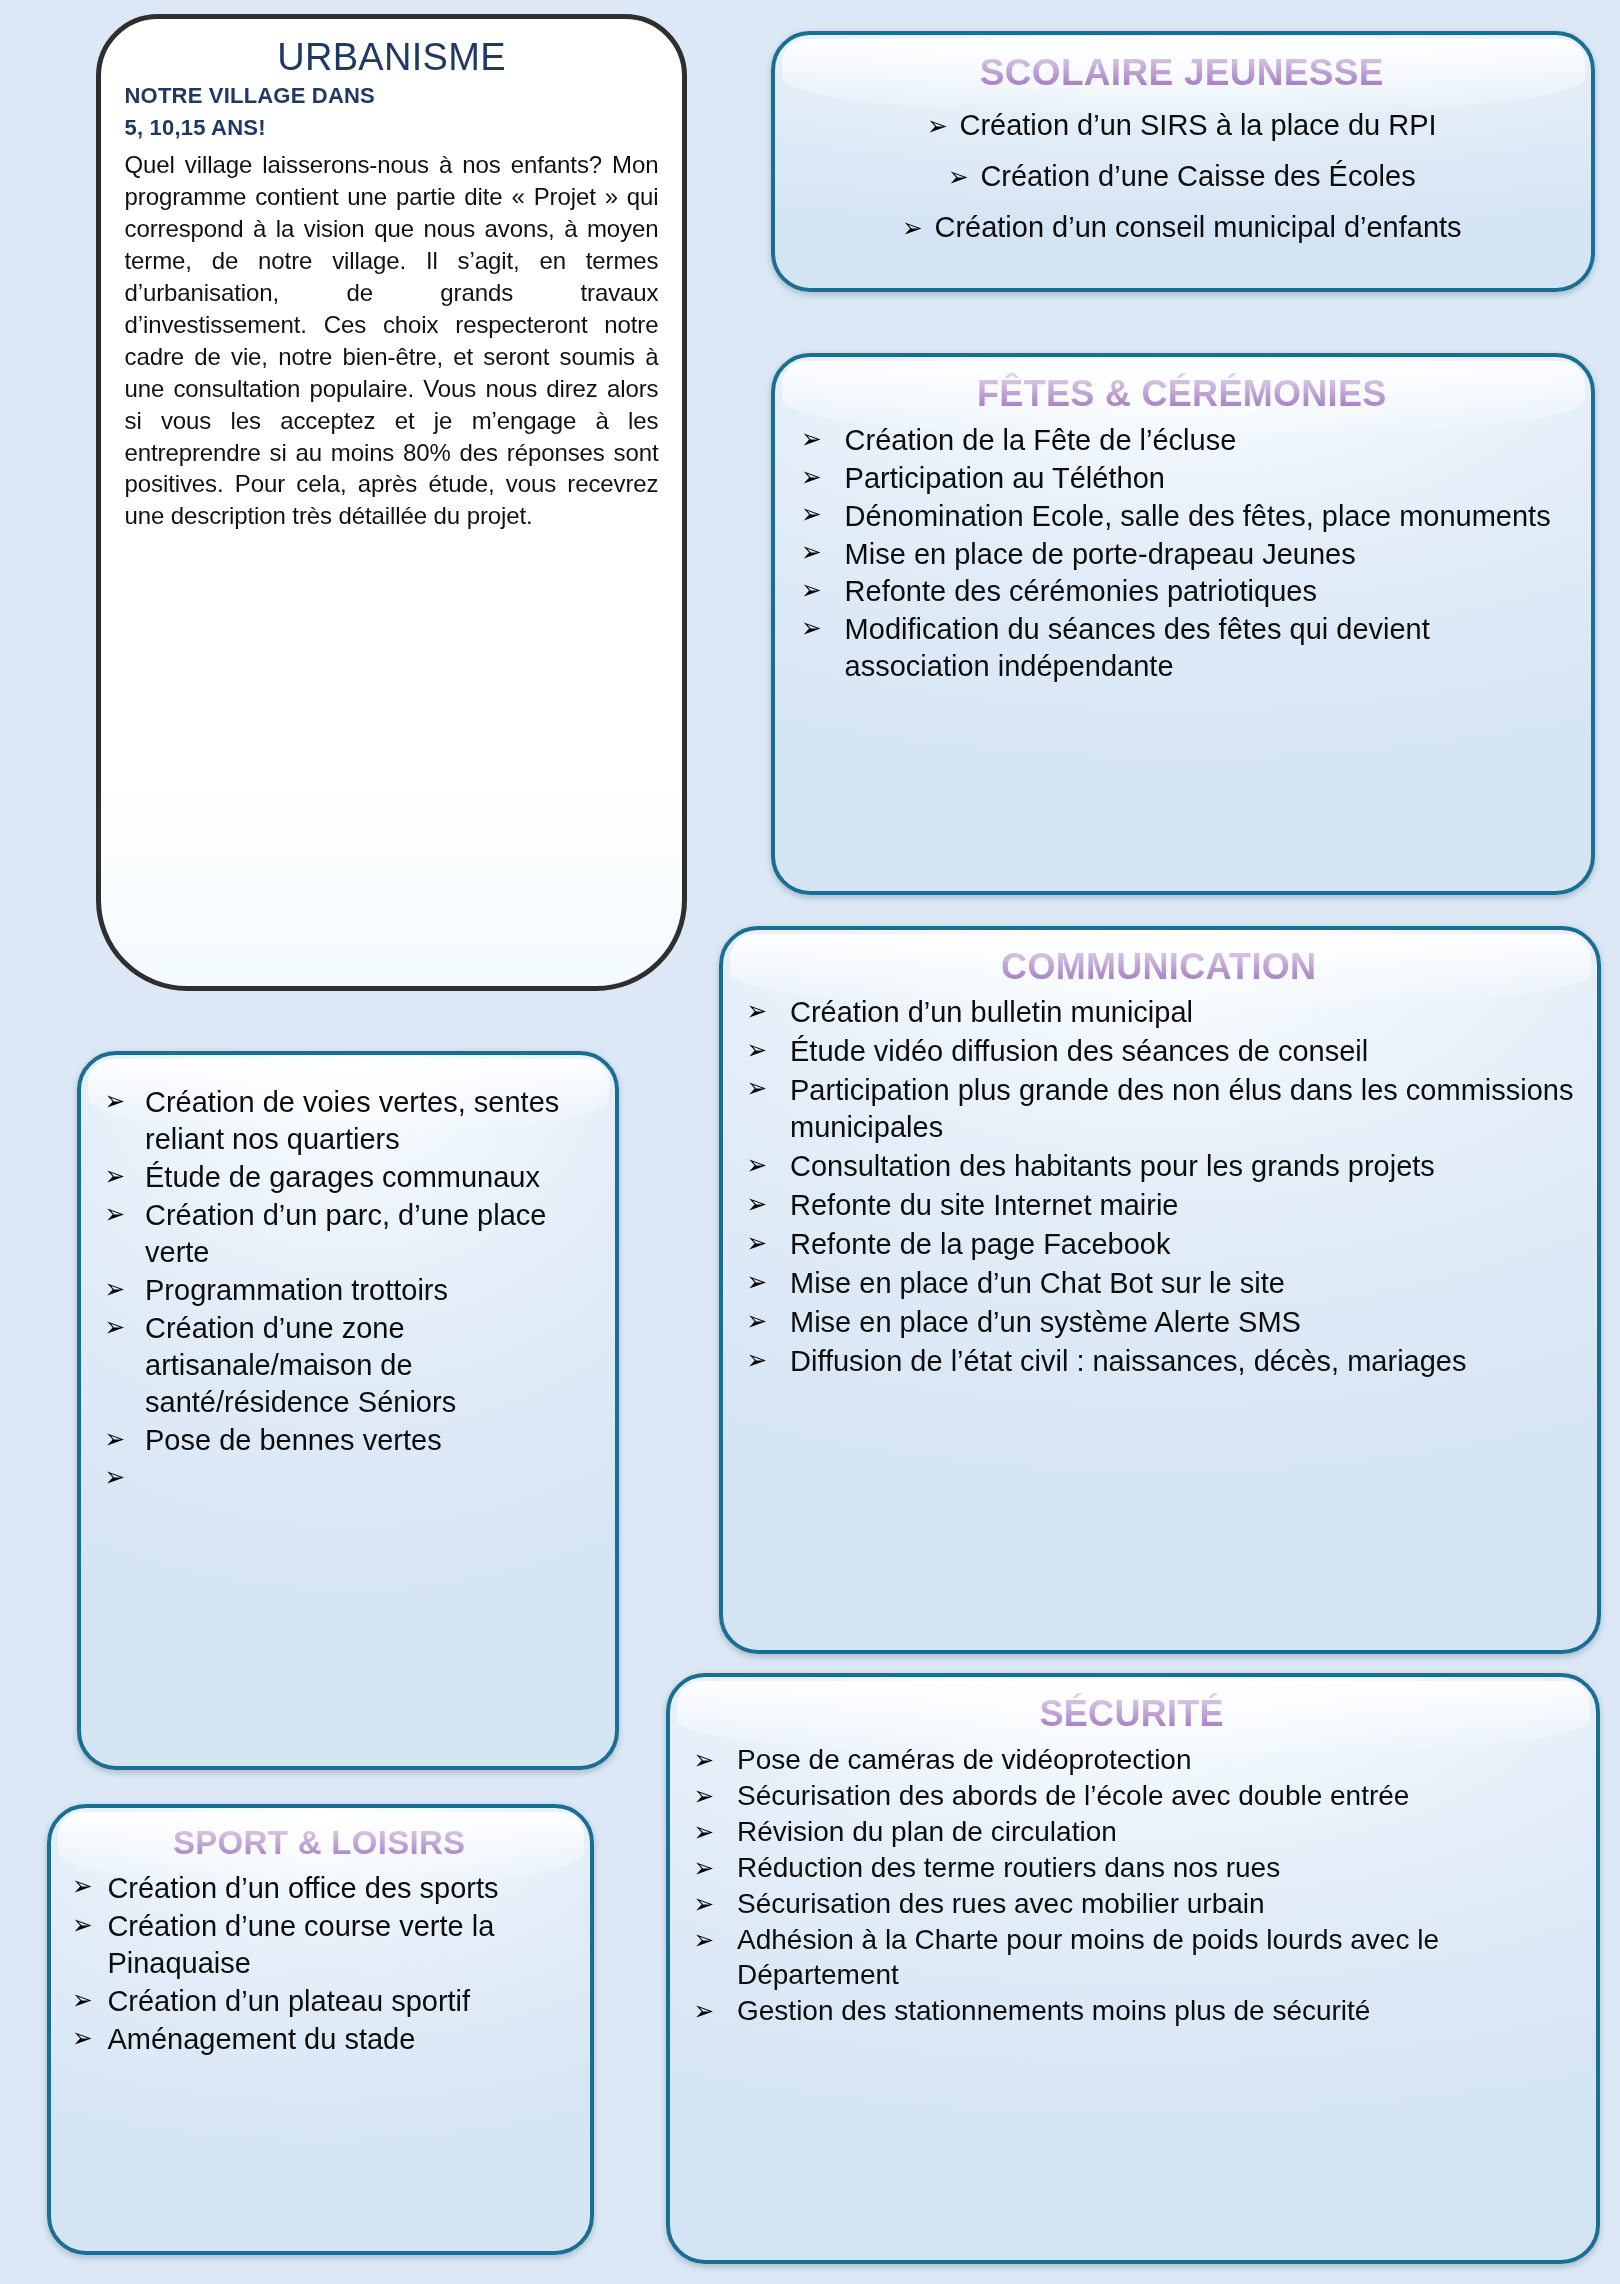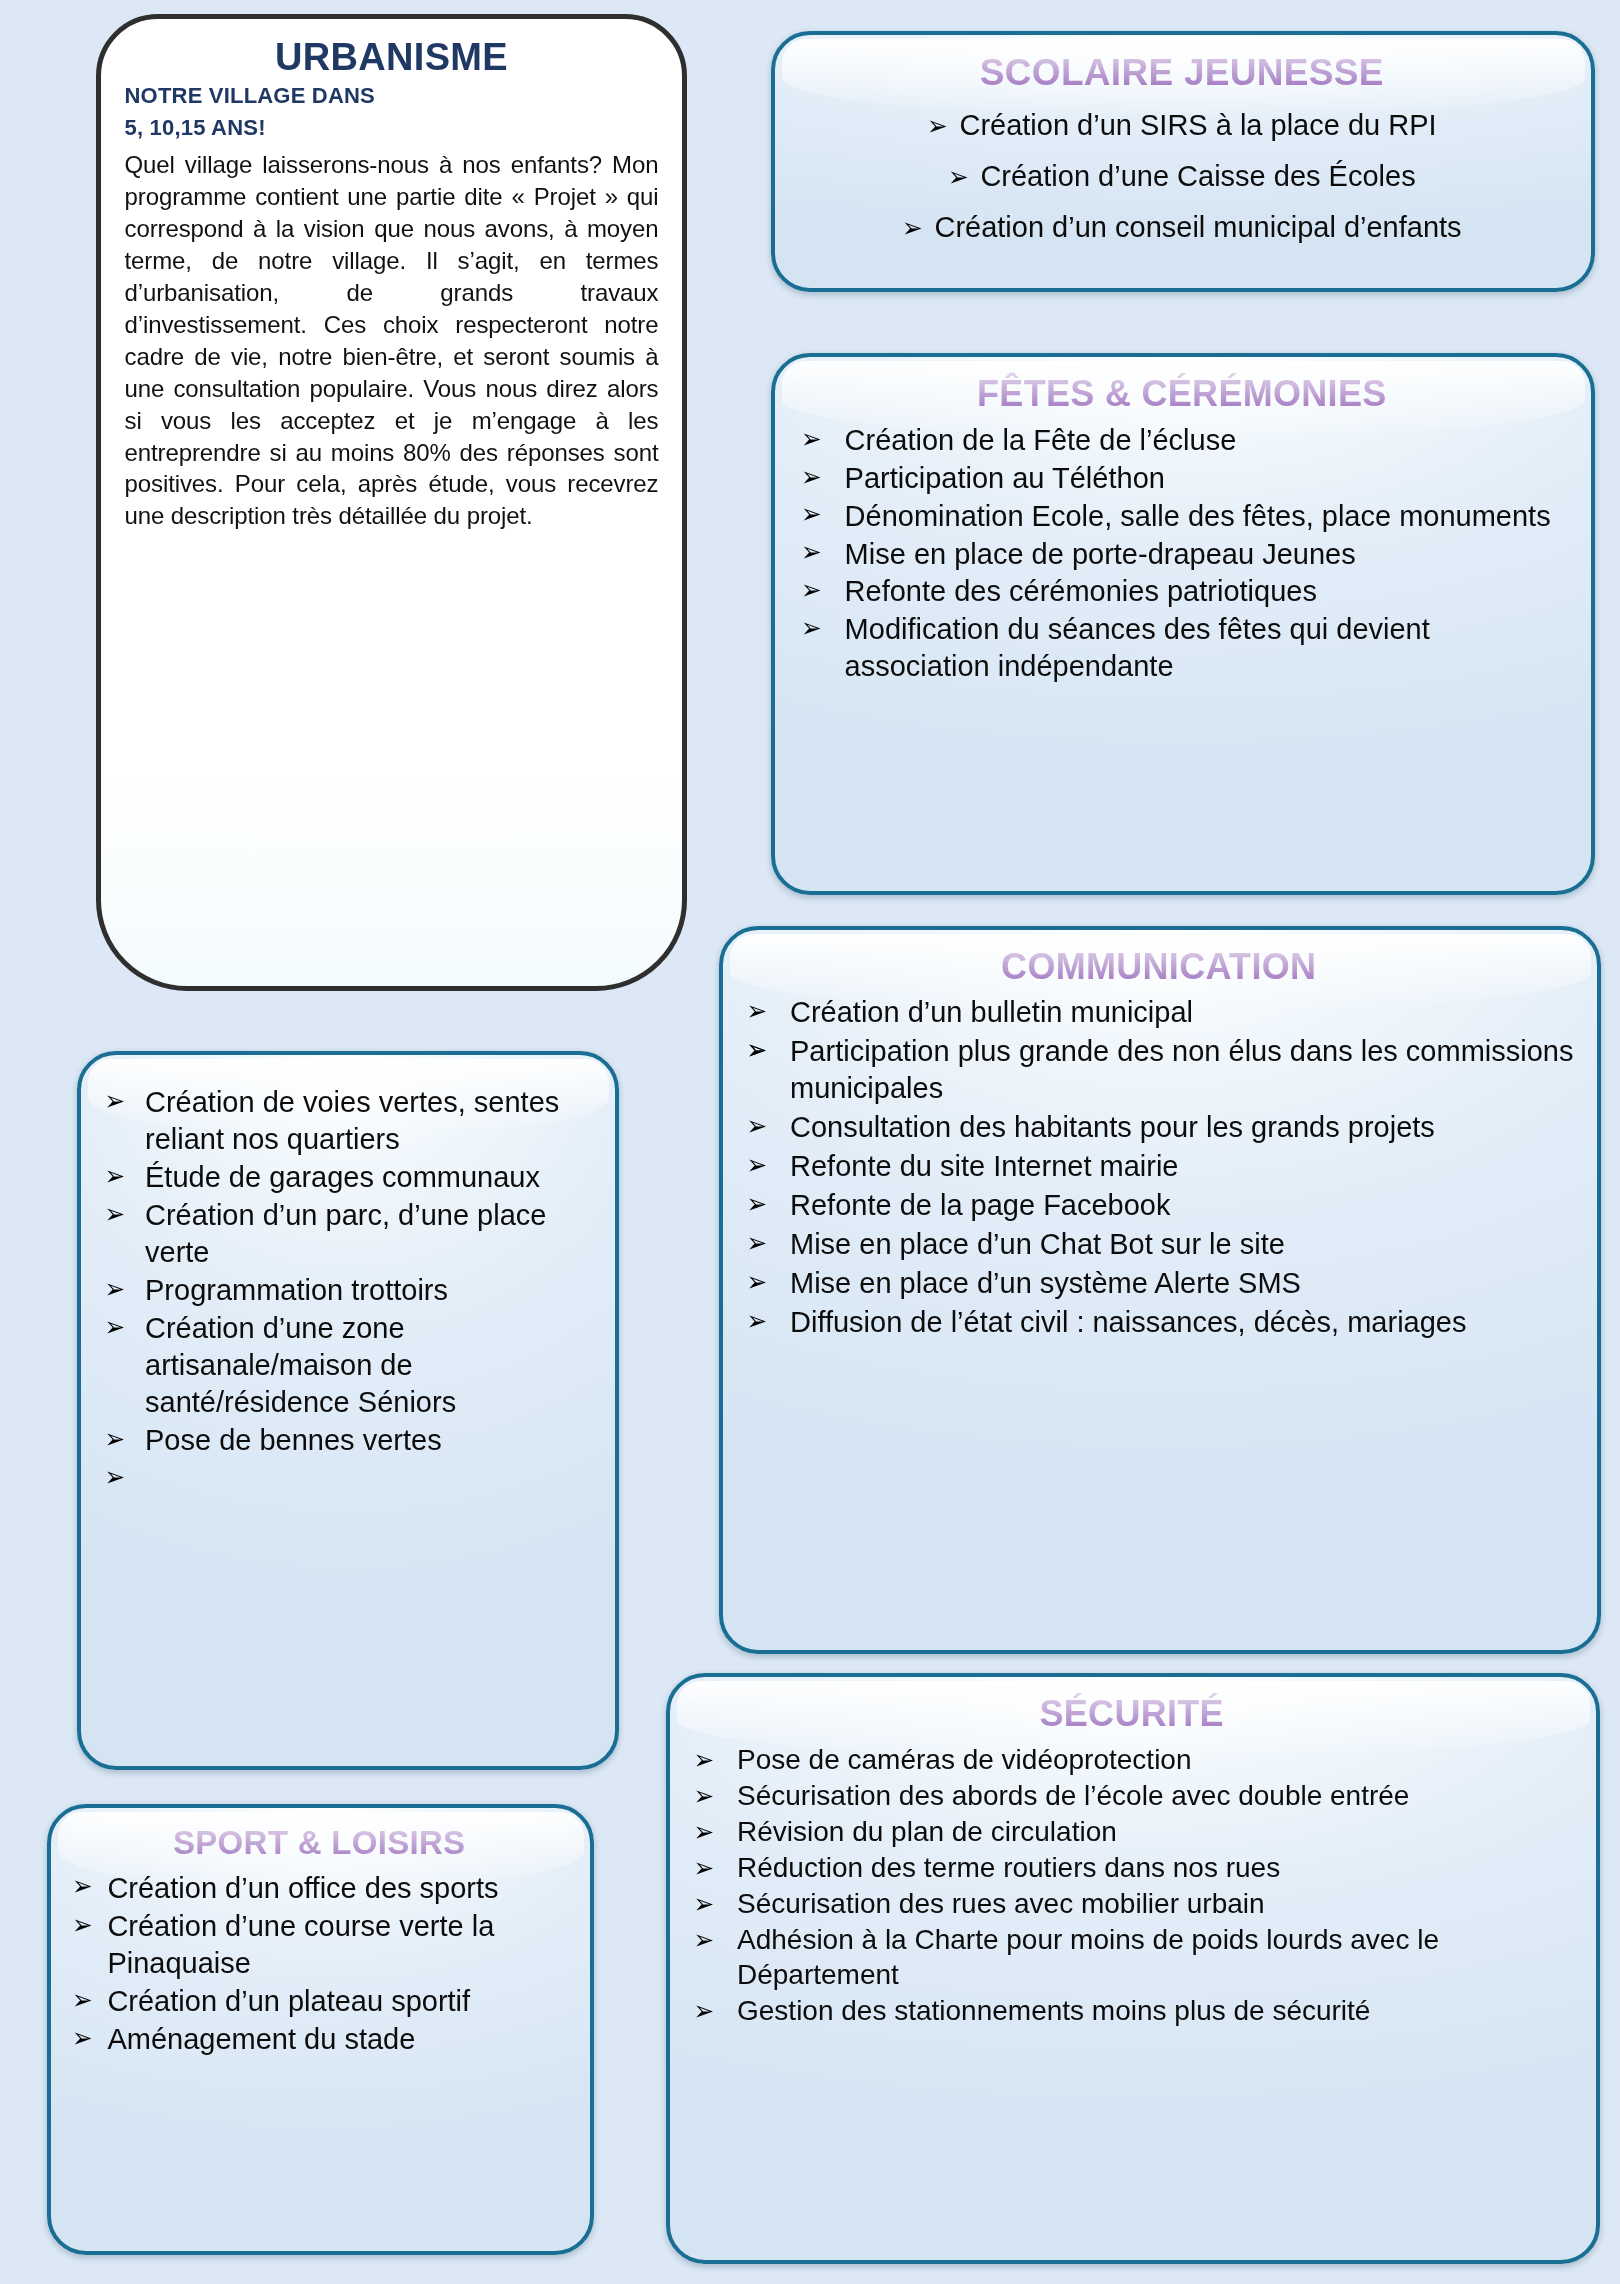--- a/index.html
+++ b/index.html
@@ -40,21 +40,21 @@
     width: 591px; height: 977px;
     background: linear-gradient(to bottom,#ffffff 0%,#ffffff 78%,#f4fbfd 100%);
     border: 5.9px solid #2f2f2f;
     border-radius: 62px 62px 91px 91px;
     z-index: 40;
     padding: 18.3px 23.5px 6.5px 23.5px;
   }
   .urb-title {
     text-align: center;
     font-size: 38px;
-    font-weight: bold;
+    font-weight: normal;
     color: #1f3864;
     letter-spacing: 0.3px;
     line-height: 1.05;
   }
   .urb-sub {
     text-align: left;
     font-size: 22px;
     font-weight: bold;
     color: #1f3864;
     line-height: 1.22;
@@ -168,21 +168,21 @@
         <li><span class="bullet">➢</span><span>Mise en place de porte-drapeau Jeunes</span></li>
         <li><span class="bullet">➢</span><span>Refonte des cérémonies patriotiques</span></li>
         <li><span class="bullet">➢</span><span>Modification du séances des fêtes qui devient association indépendante</span></li>
       </ul>
   </div>
 
   <div class="panel" id="communication">
     <div class="ph">COMMUNICATION</div>
     <ul class="bl">
         <li class="b"><span class="bullet">➢</span><span>Création d’un bulletin municipal</span></li>
-        <li><span class="bullet">➢</span></li>
+        <li><span class="bullet">➢</span><span>Étude vidéo diffusion des séances de conseil</span></li>
         <li><span class="bullet">➢</span><span>Participation plus grande des non élus dans les commissions municipales</span></li>
         <li><span class="bullet">➢</span><span>Consultation des habitants pour les grands projets</span></li>
         <li><span class="bullet">➢</span><span>Refonte du site Internet mairie</span></li>
         <li><span class="bullet">➢</span><span>Refonte de la page Facebook</span></li>
         <li><span class="bullet">➢</span><span>Mise en place d’un Chat Bot sur le site</span></li>
         <li class="b"><span class="bullet">➢</span><span>Mise en place d’un système Alerte SMS</span></li>
         <li><span class="bullet">➢</span><span>Diffusion de l’état civil : naissances, décès, mariages</span></li>
       </ul>
   </div>
 

